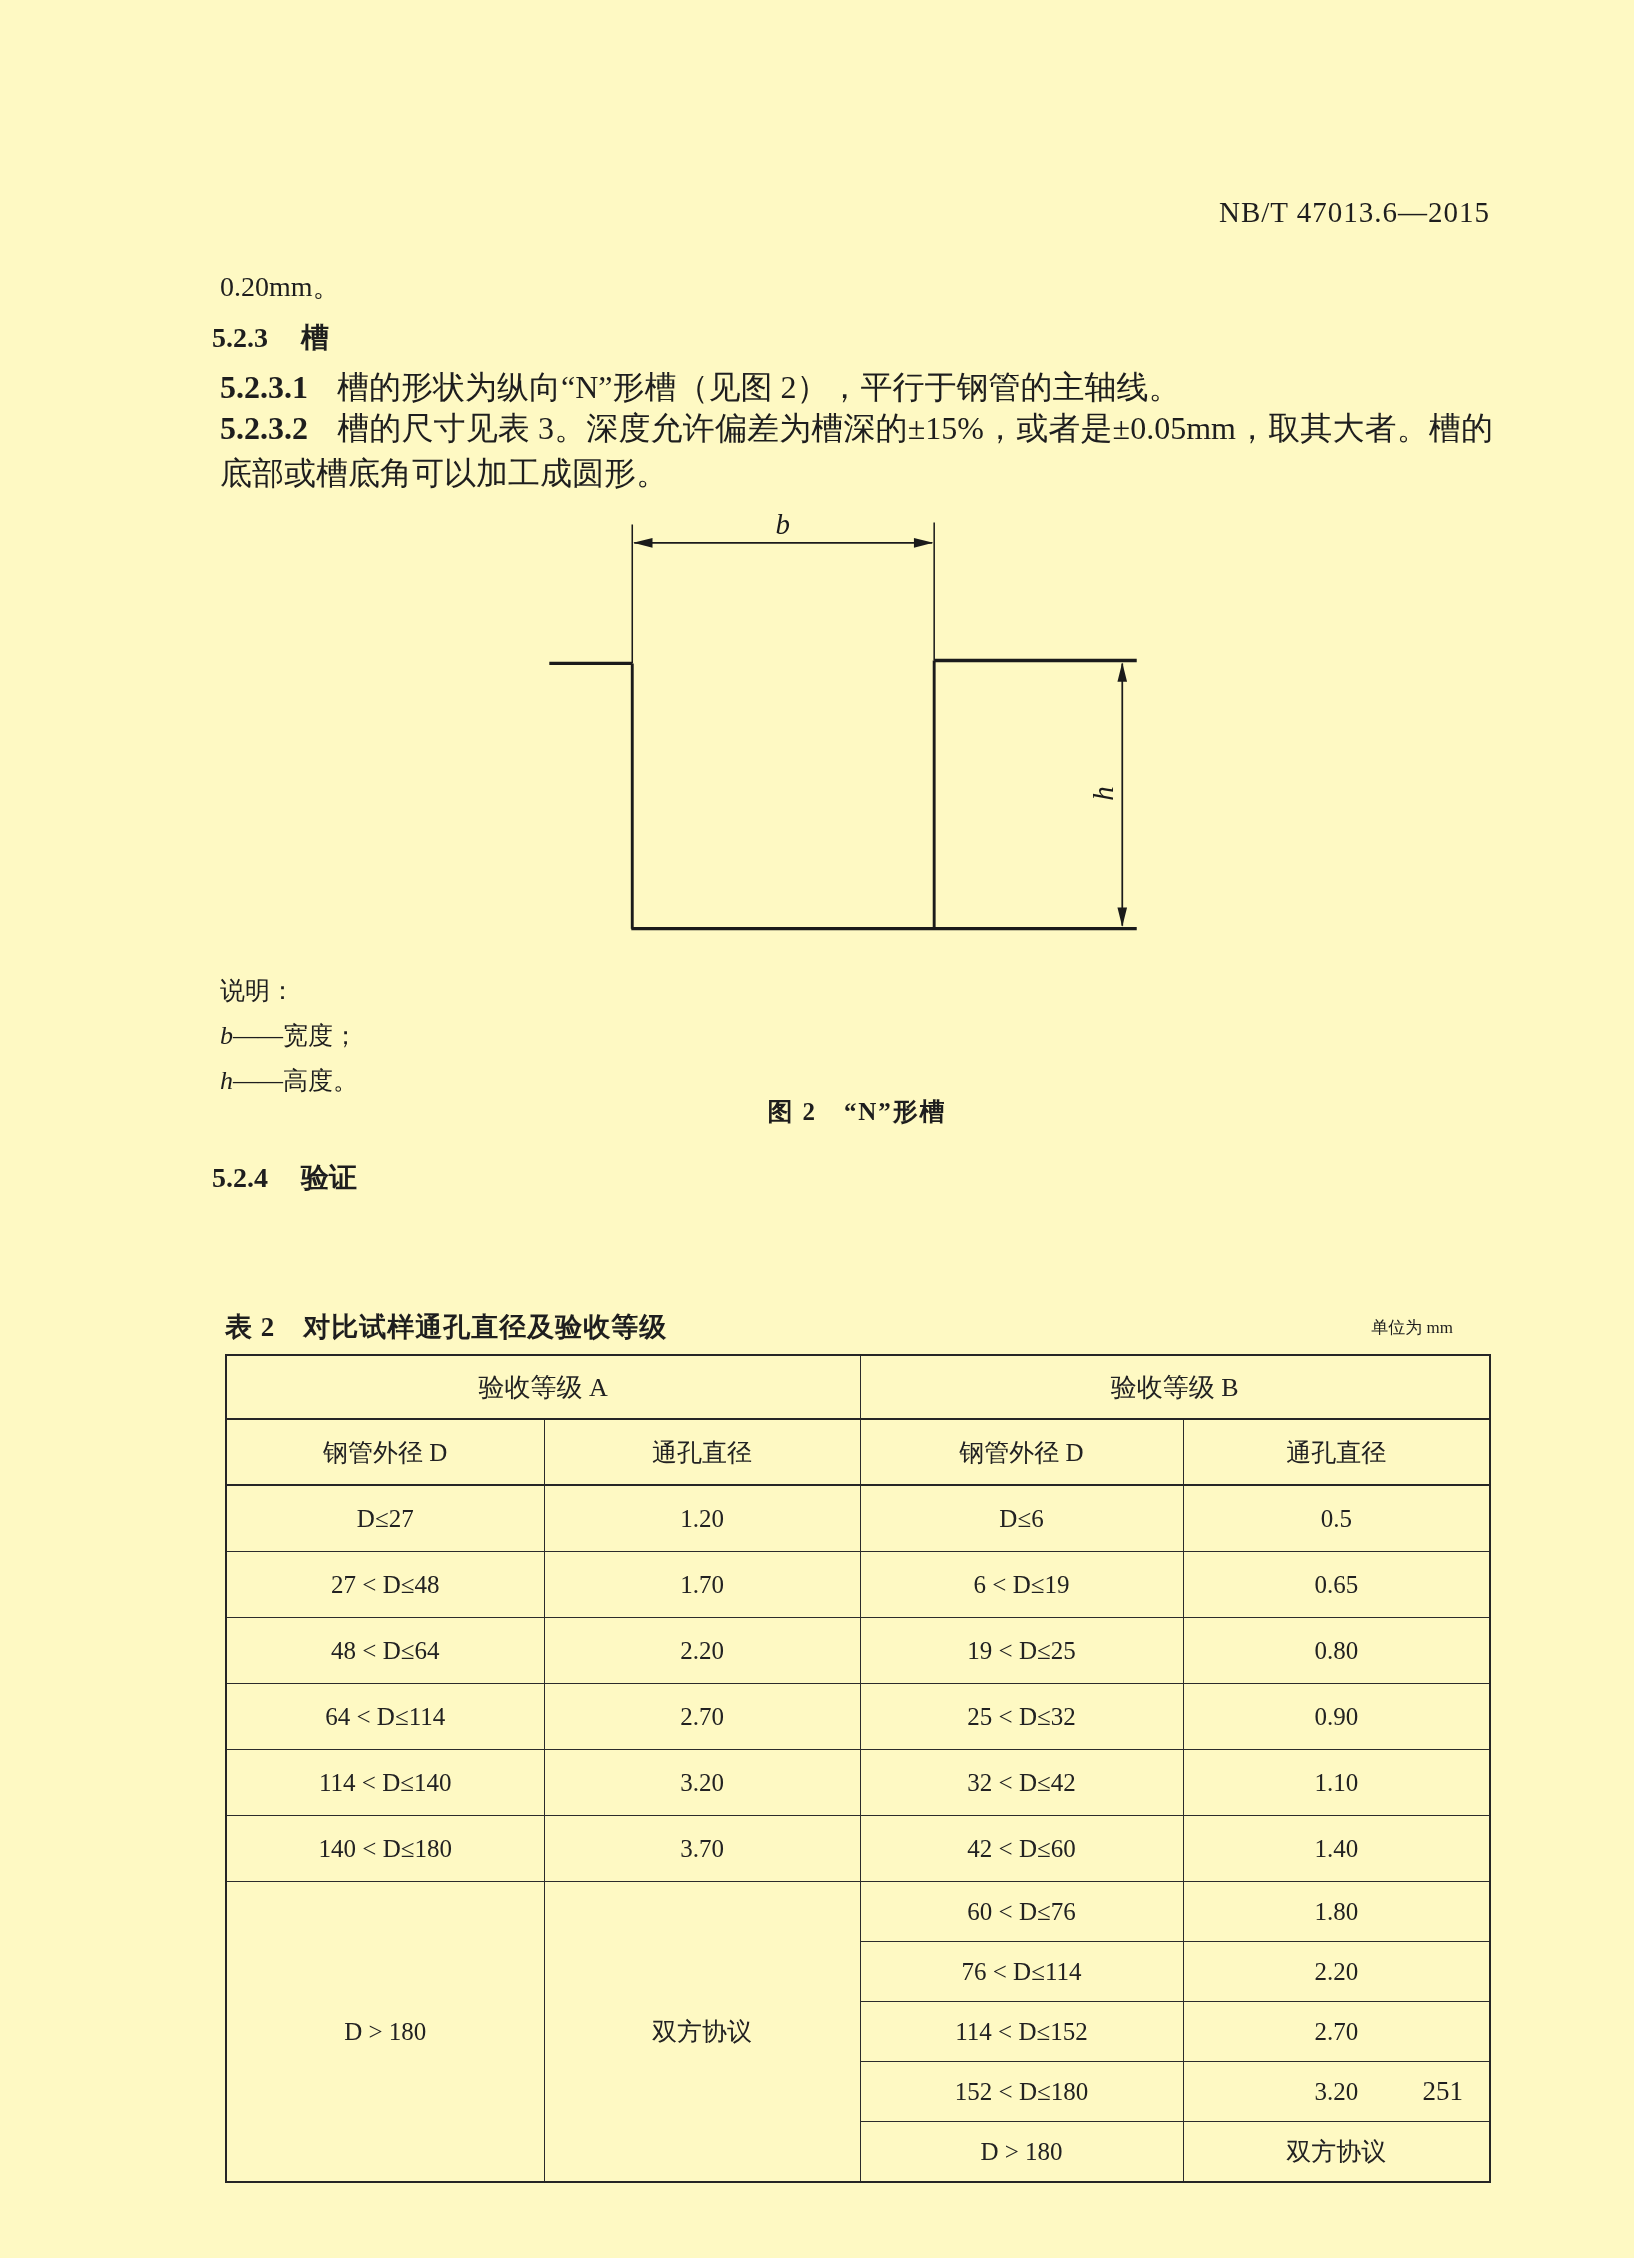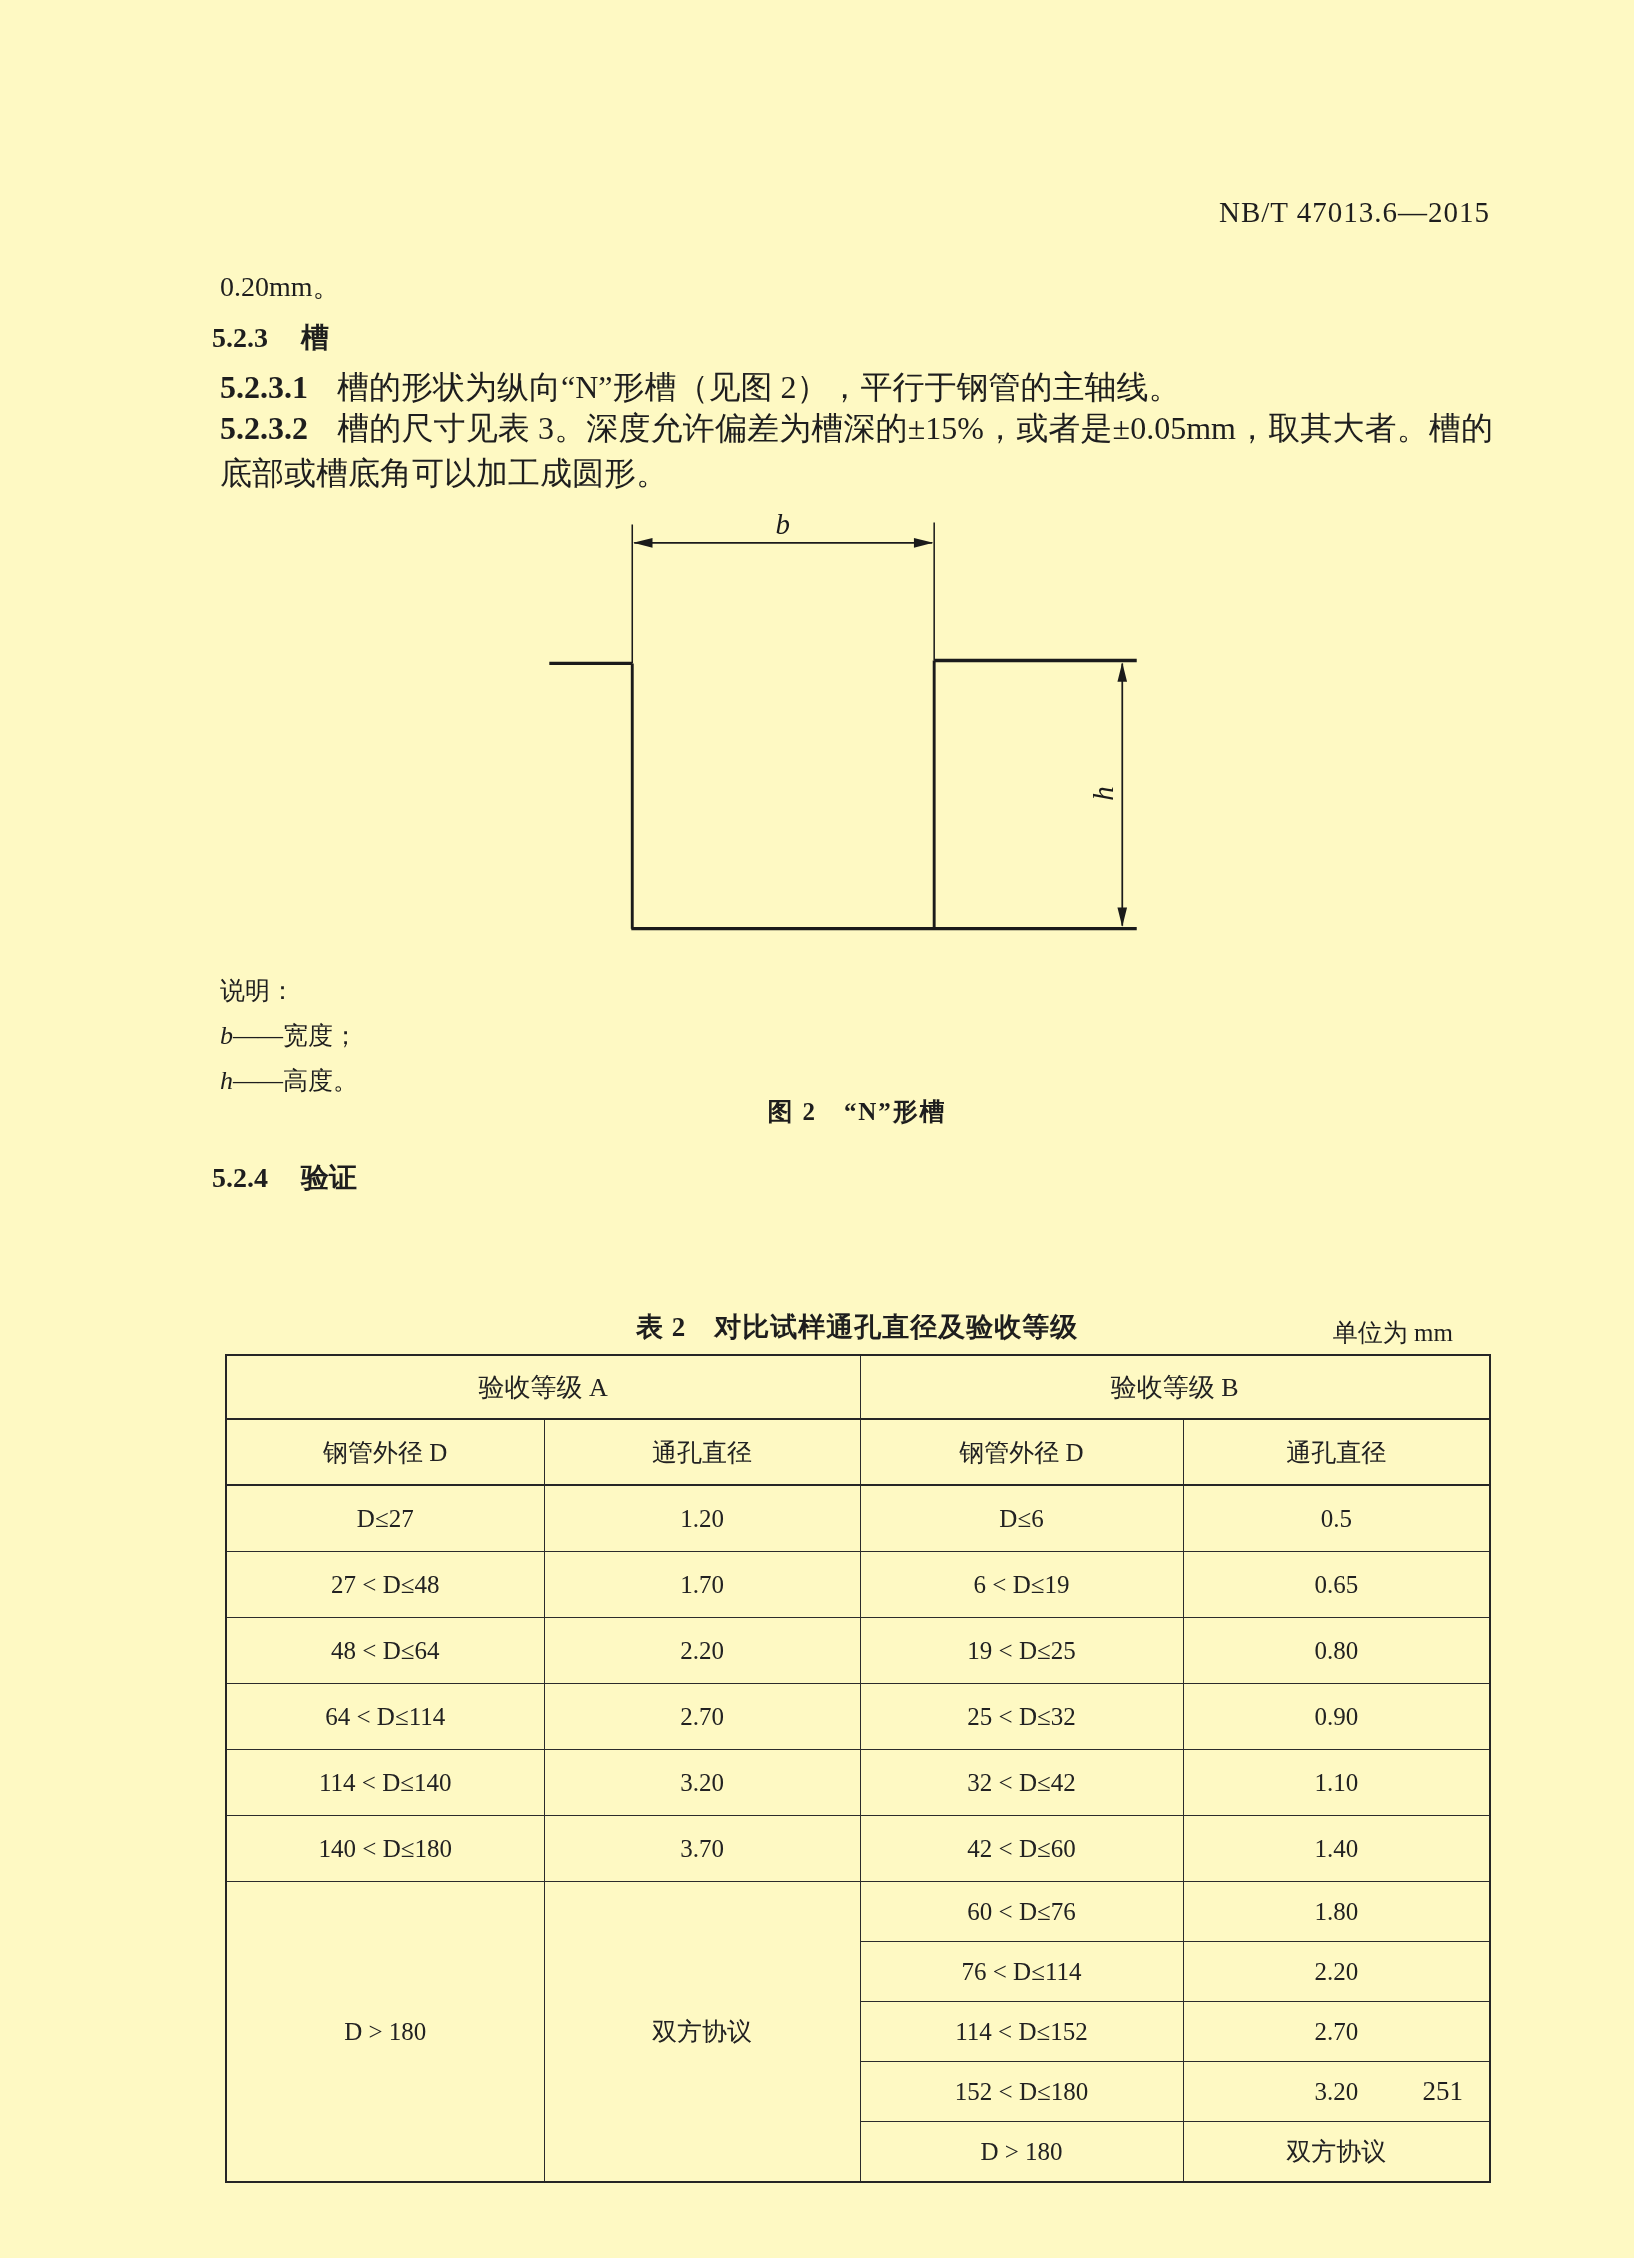--- a/index.html
+++ b/index.html
@@ -17,22 +17,22 @@
   .h524{top:1159px;}
   .clause{left:220px;width:1273px;font-size:32px;line-height:45px;text-align:justify;}
   .c5231{top:365px;}
   .c5232{top:406px;}
   .cnum{font-weight:600;margin-right:29px;white-space:nowrap;}
   .fig-svg{top:483px;left:463px;}
   .legend{top:968px;left:220px;font-size:25px;line-height:45px;}
   .legend .sym{font-style:italic;font-size:26px;}
   .fig-caption{top:1095px;left:225px;width:1264px;text-align:center;font-size:25px;font-weight:bold;letter-spacing:1.9px;}
   .p524{top:1200px;text-indent:2.2em;}
-  .tbl-title{top:1309px;left:225px;width:1264px;text-align:center;font-size:27px;font-weight:bold;letter-spacing:1px;}
-  .unit-note{top:1316px;right:182px;font-size:25px;}
+  .tbl-title{top:1309px;left:225px;width:1264px;text-align:left;font-size:27px;font-weight:bold;letter-spacing:1px;}
+  .unit-note{top:1316px;right:182px;font-size:17px;}
   table.cmp{
     position:absolute;top:1354px;left:225px;width:1264px;
     border-collapse:collapse;table-layout:fixed;
     font-size:25px;text-align:center;color:#222;
     border:2.9px solid #262626;
   }
   table.cmp td{border:1.9px solid #2c2c2c;padding:7px;vertical-align:middle;}
   tr.gh td{height:48px;font-size:26px;border-bottom:2.9px solid #262626;}
   tr.sh td{height:50px;border-bottom:2.9px solid #262626;}
   tr.rr td{height:51px;}

